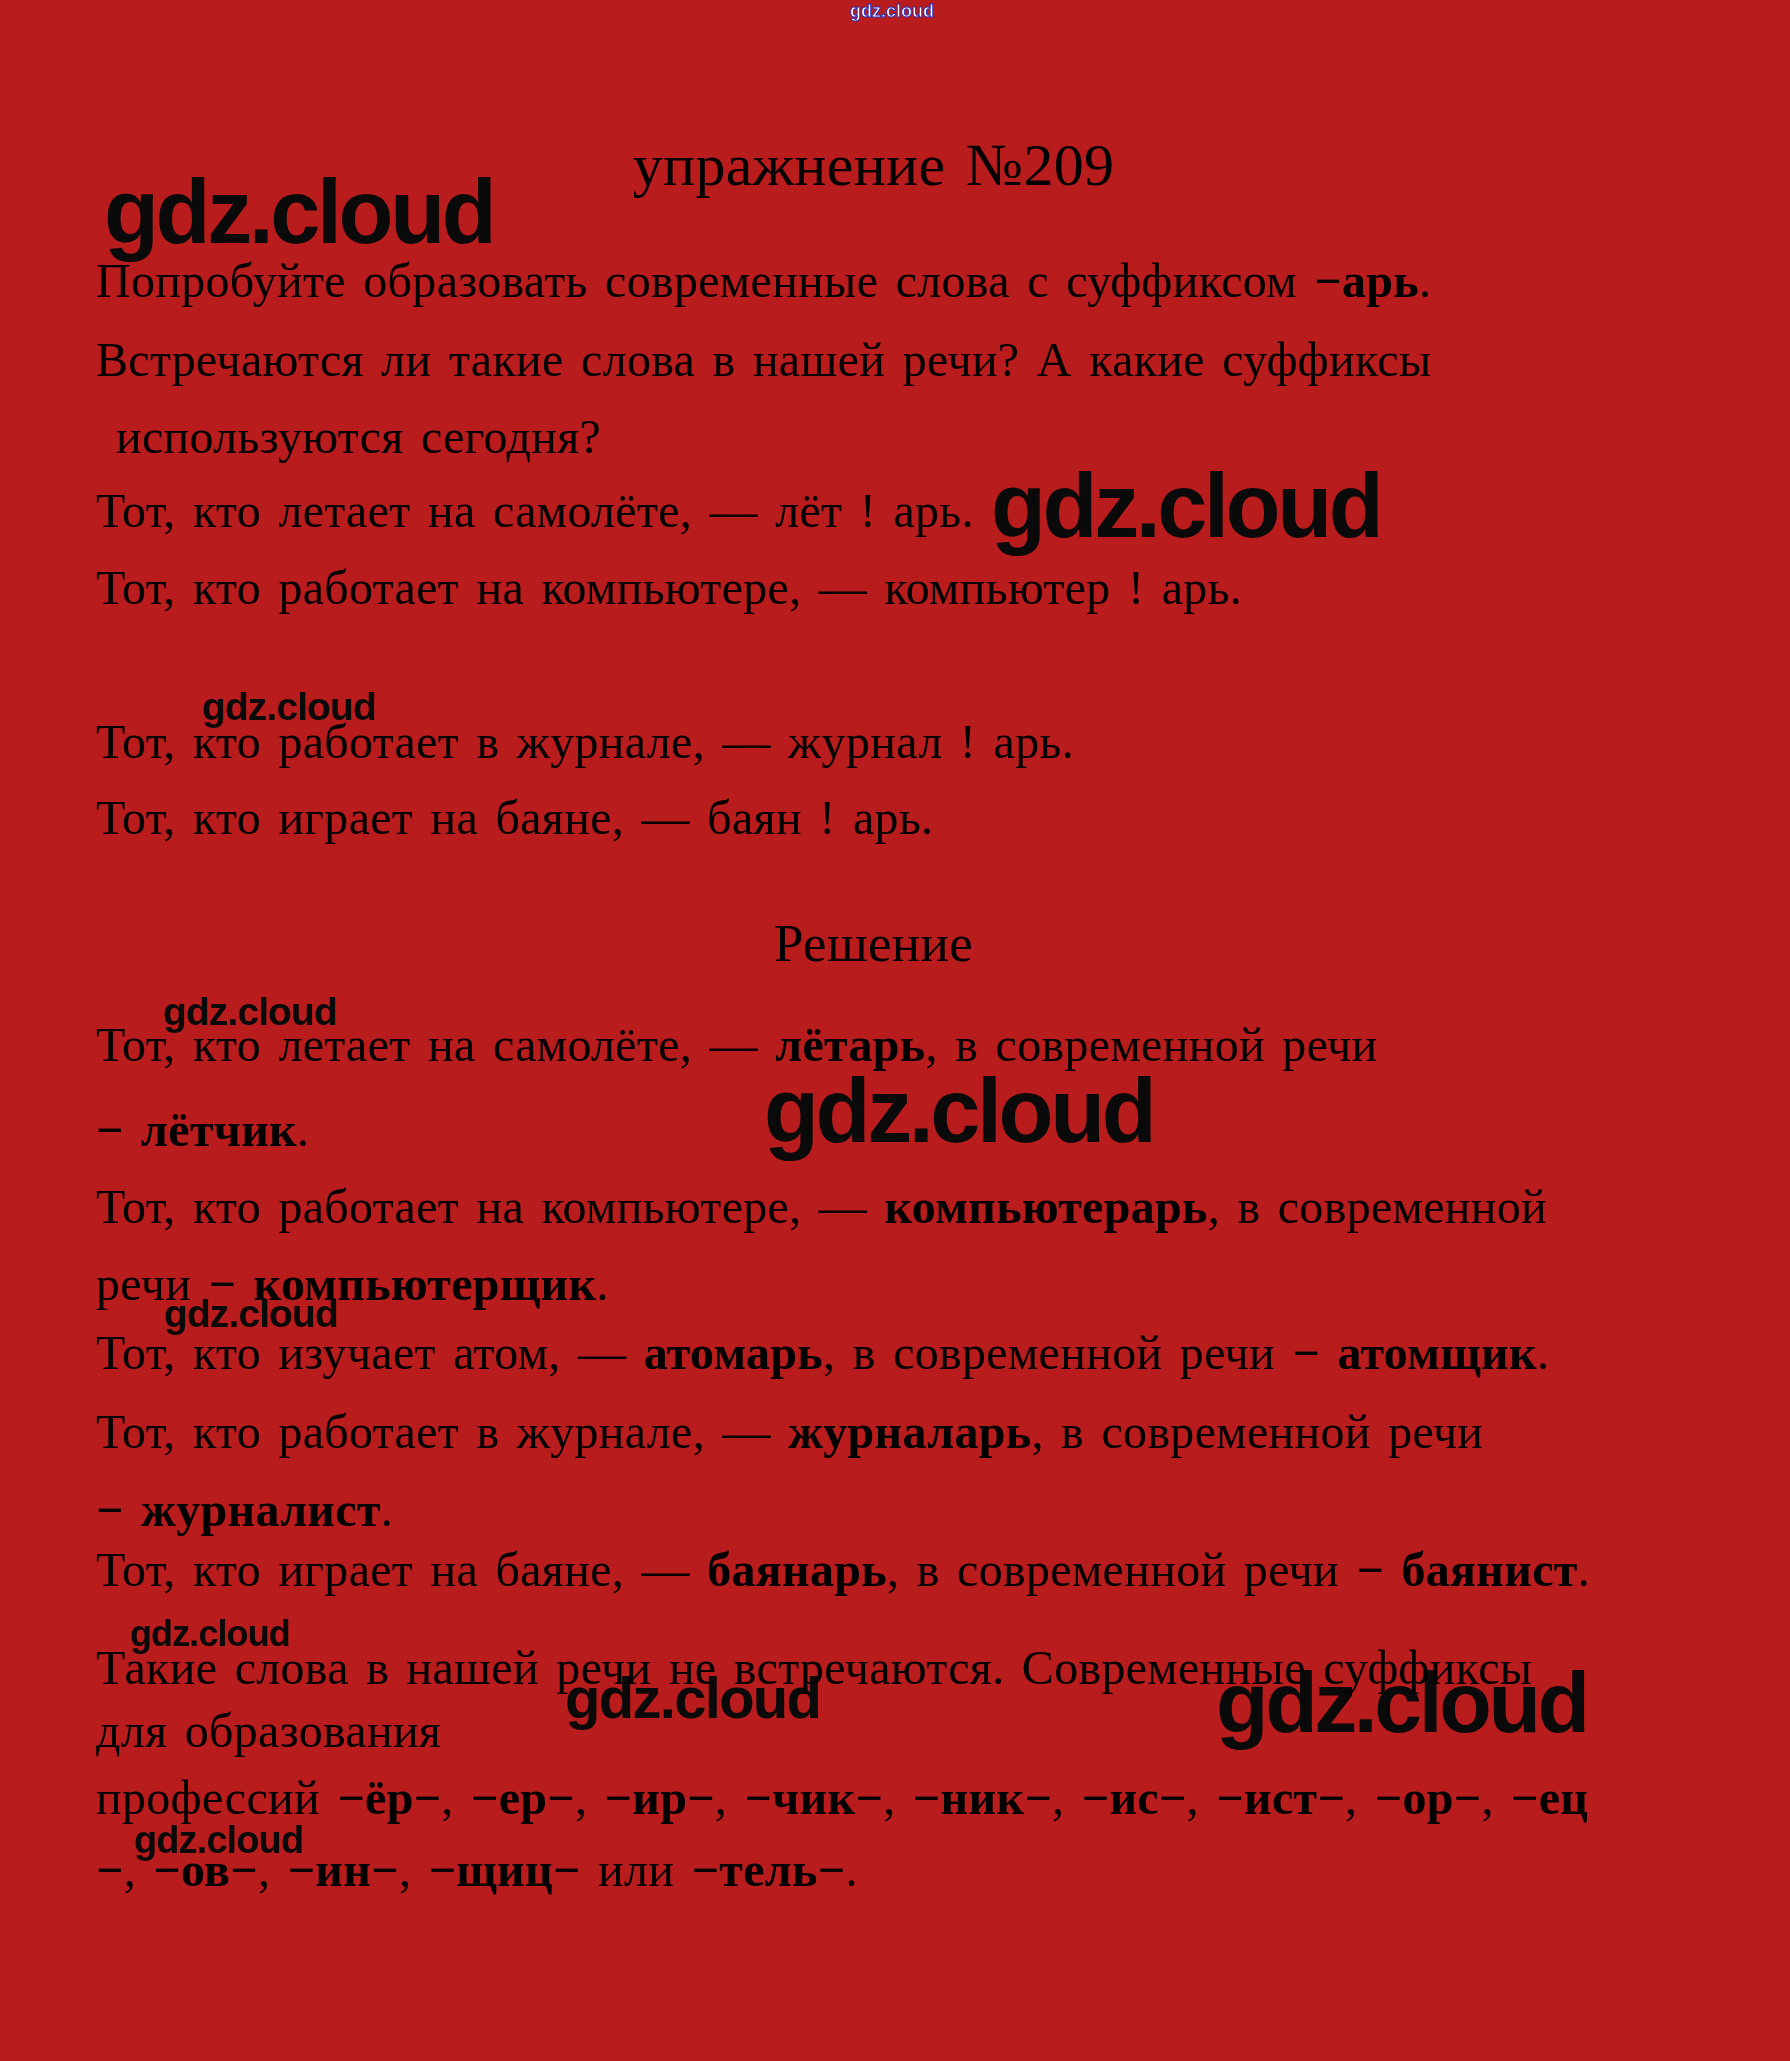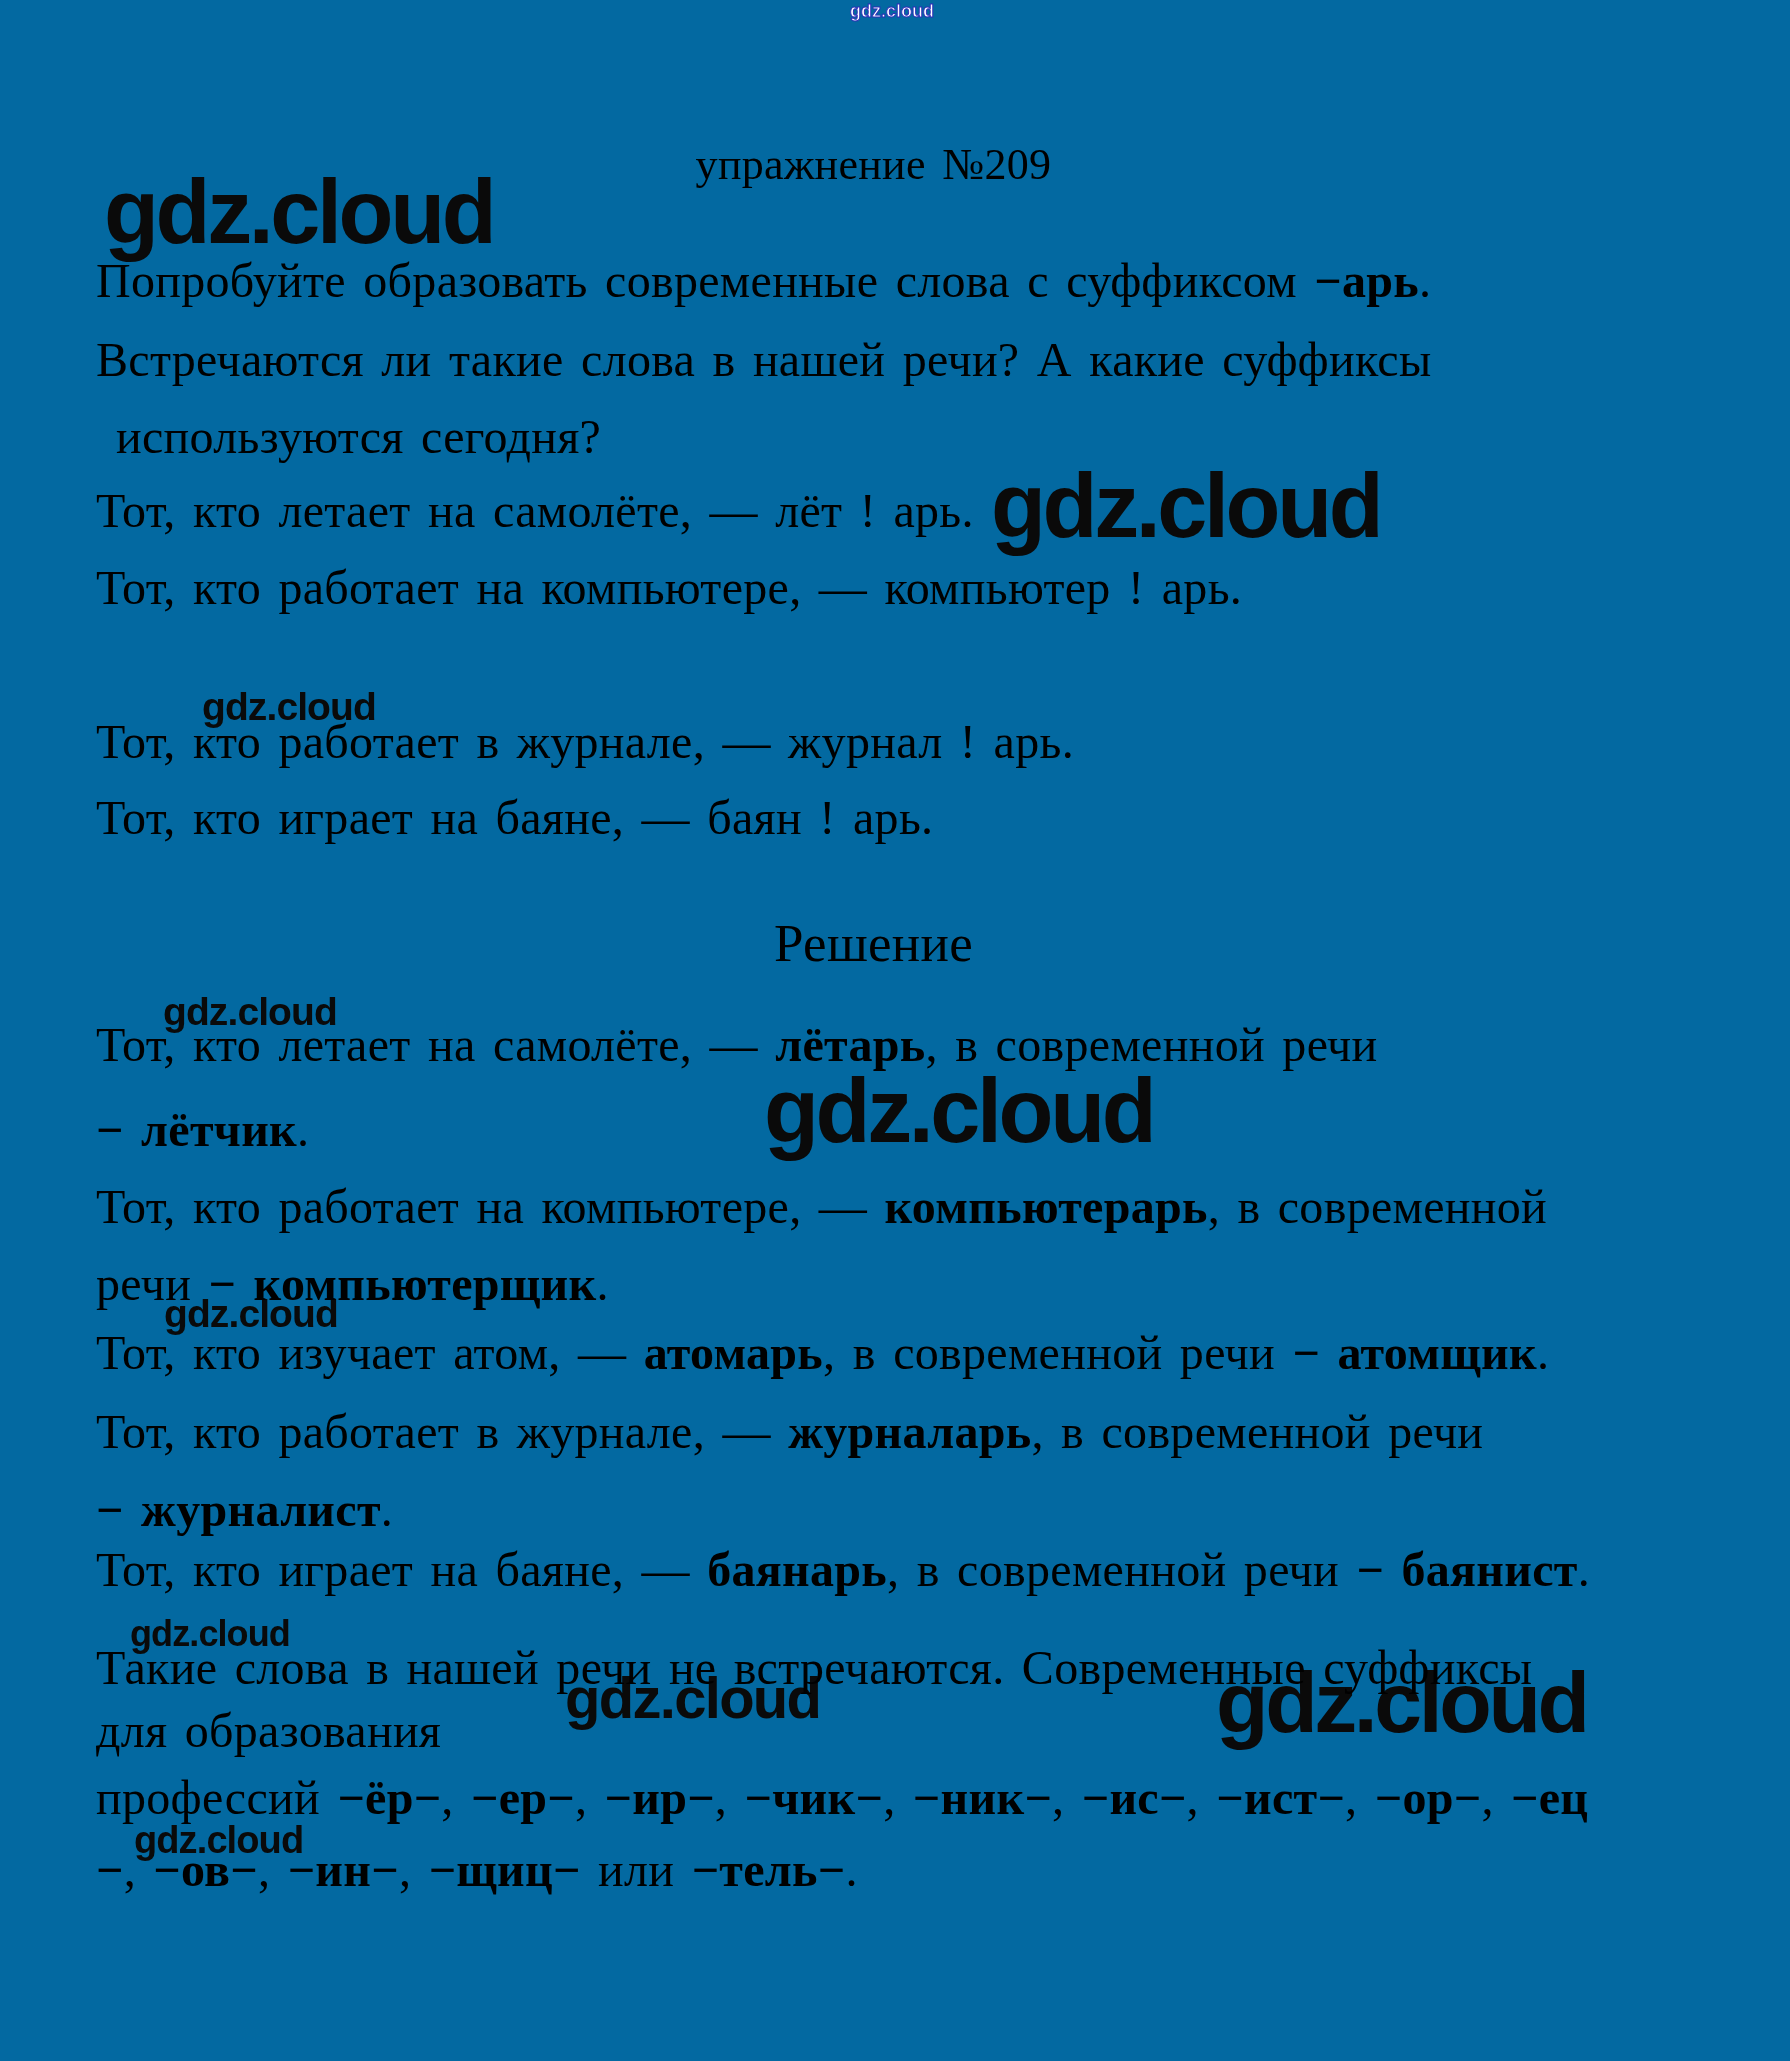--- a/index.html
+++ b/index.html
@@ -1,39 +1,39 @@
 <!DOCTYPE html>
 <html style="font-size:13.7px"><head>
 <meta charset="utf-8">
 <style>
   html,body{margin:0;padding:0;background:#fff;}
   .page{
     position:relative;
     width:1790px;height:2061px;
-    background:#0369a1;
+    background:#b91c1c;
     overflow:hidden;
     font-family:"Liberation Serif", serif;
     color:#000;
   }
   
   .tl{
     position:absolute;
     left:96px;
     font-size:48px;
     line-height:51px;
     white-space:nowrap;
     word-spacing:5.1px;
     letter-spacing:0.3px;
   }
   .tl .b{font-weight:bold;}
   .centered{
     left:0;right:43px;
     text-align:center;
   }
-  #title{top:135px;font-size:44px;line-height:60px;}
+  #title{top:135px;font-size:60px;line-height:60px;}
   #heading{top:913px;font-size:53px;line-height:60px;}
   #p1{top:255px;}
   #p2{top:334px;}
   #p3{top:411px;margin-left:20px;}
   #p4{top:485px;}
   #p5{top:562px;}
   #p6{top:639px;}
   #p7{top:716px;}
   #p8{top:792px;}
   #s1{top:1019px;text-align:right;}

